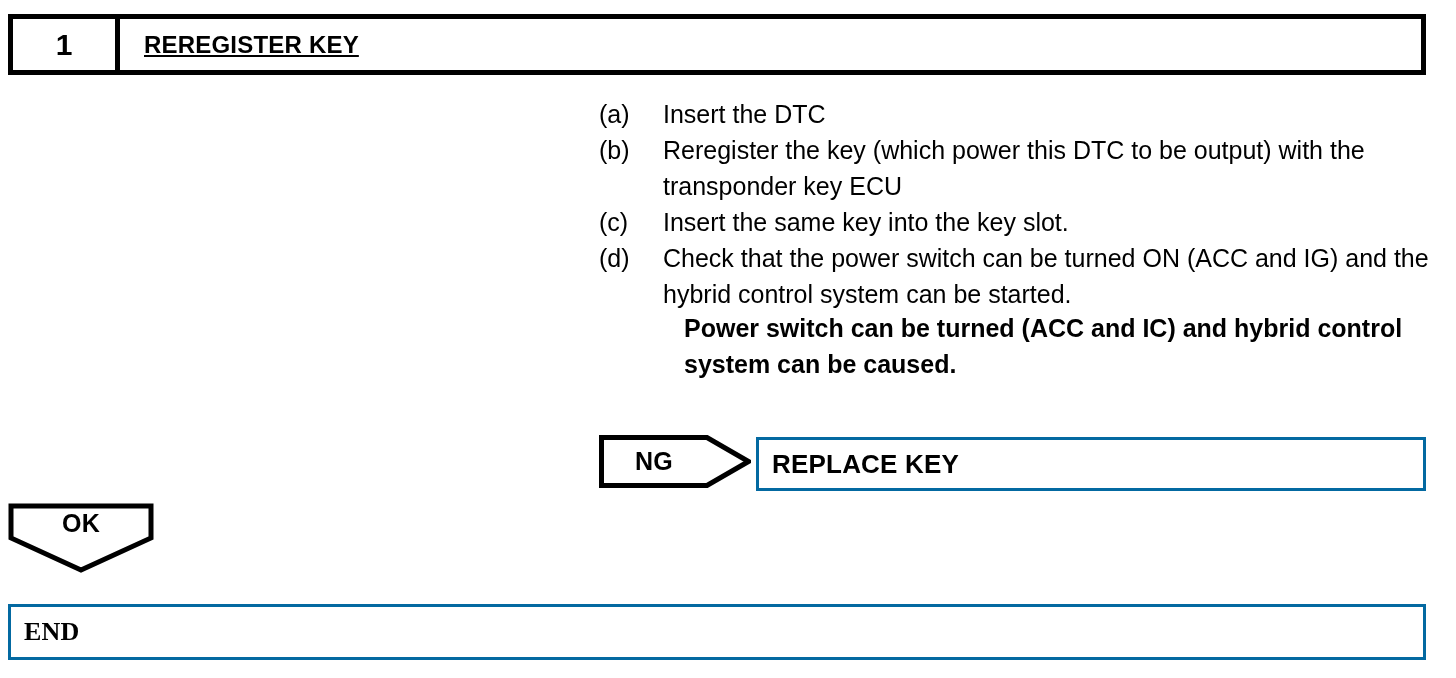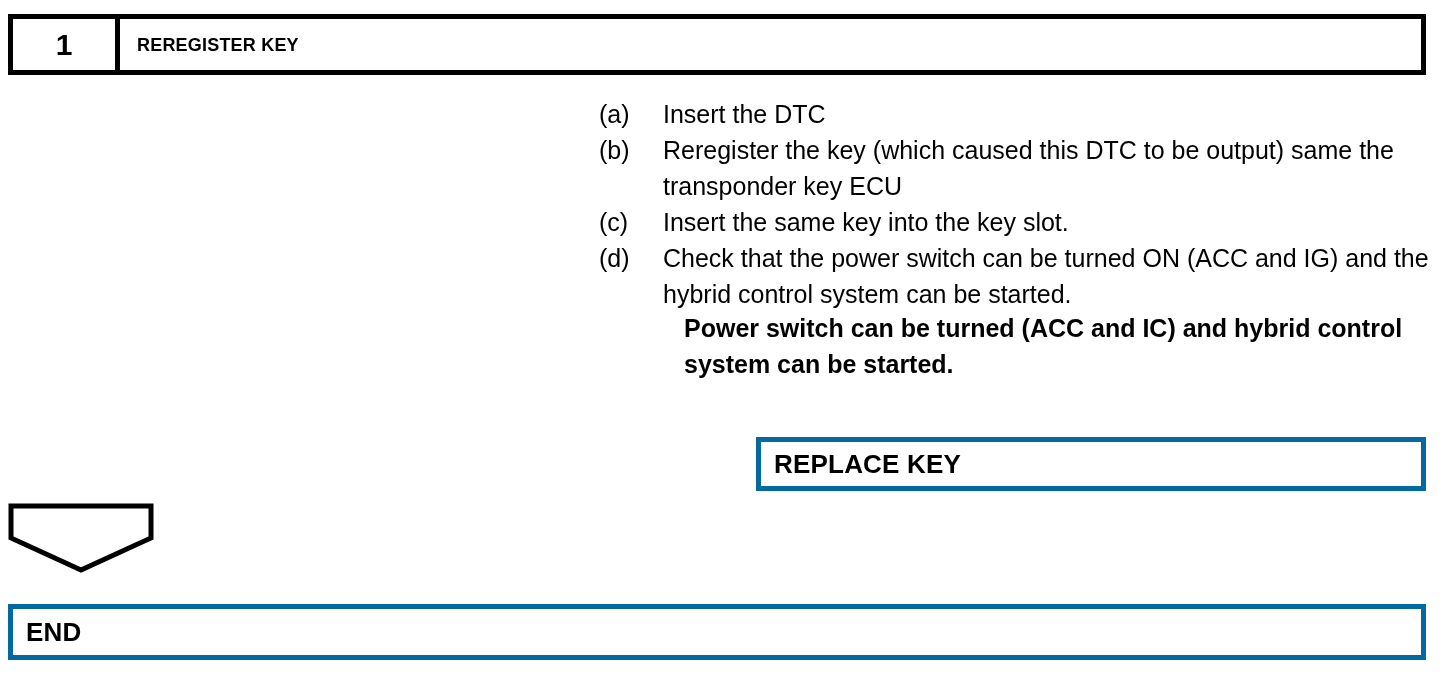--- a/index.html
+++ b/index.html
@@ -41,25 +41,26 @@
     align-items: center;
     justify-content: center;
     font-size: 30px;
     font-weight: bold;
     line-height: 1;
   }
   .step-title-cell {
     flex: 1;
     display: flex;
     align-items: center;
-    padding-left: 17px;
-    font-size: 18px;
+    padding-left: 24px;
+    font-size: 24px;
     font-weight: bold;
     letter-spacing: 0.2px;
     line-height: 1;
+    text-decoration: underline;
   }
 
   
   .procedure {
     position: absolute;
     left: 599px;
     top: 96px;
     width: 830px;
   }
   .proc-row {
@@ -120,41 +121,42 @@
     justify-content: center;
     font-size: 25px;
     font-weight: bold;
     letter-spacing: 0.3px;
   }
 
   
   .outcome-box {
     position: absolute;
     box-sizing: border-box;
-    border: 5px solid #0369a1;
+    border: 3px solid #0369a1;
     background: #ffffff;
     display: flex;
     align-items: center;
     padding-left: 13px;
     font-size: 26px;
     font-weight: bold;
     letter-spacing: 0.2px;
     line-height: 1;
   }
   .replace-key-box {
     left: 756px;
     top: 437px;
     width: 670px;
     height: 54px;
   }
   .end-box {
     left: 8px;
     top: 604px;
     width: 1418px;
     height: 56px;
+    font-family: Liberation Serif, serif;
   }
 
   
   .ok-arrow {
     position: absolute;
     left: 8px;
     top: 503px;
     width: 146px;
     height: 70px;
   }
@@ -187,40 +189,47 @@
     <div class="step-title-cell">REREGISTER KEY</div>
   </div>
 
   <div class="procedure">
     <div class="proc-row">
       <div class="proc-label">(a)</div>
       <div class="proc-text">Insert the DTC</div>
     </div>
     <div class="proc-row">
       <div class="proc-label">(b)</div>
-      <div class="proc-text">Reregister the key (which caused this DTC to be output) same the transponder key ECU</div>
+      <div class="proc-text">Reregister the key (which power this DTC to be output) with the transponder key ECU</div>
     </div>
     <div class="proc-row">
       <div class="proc-label">(c)</div>
       <div class="proc-text">Insert the same key into the key slot.</div>
     </div>
     <div class="proc-row">
       <div class="proc-label">(d)</div>
       <div class="proc-text">Check that the power switch can be turned ON (ACC and IG) and the hybrid control system can be started.</div>
     </div>
   </div>
 
   <div class="ok-block">
-    <div class="ok-detail">Power switch can be turned (ACC and IC) and hybrid control system can be started.</div>
-  </div>
-
+    <div class="ok-detail">Power switch can be turned (ACC and IC) and hybrid control system can be caused.</div>
+  </div>
+
+  <div class="ng-arrow">
+    <svg viewBox="0 0 152 53" preserveAspectRatio="none">
+      <polygon points="2.5,2.5 108,2.5 149.5,26.5 108,50.5 2.5,50.5" fill="#ffffff" stroke="#000000" stroke-width="5" stroke-linejoin="miter"></polygon>
+    </svg>
+    <div class="ng-text">NG</div>
+  </div>
 
   <div class="outcome-box replace-key-box">REPLACE KEY</div>
 
   <div class="ok-arrow">
     <svg viewBox="0 0 146 70" preserveAspectRatio="none">
       <polygon points="3,3 143,3 143,35 73,67 3,35" fill="#ffffff" stroke="#000000" stroke-width="5" stroke-linejoin="miter"></polygon>
     </svg>
+    <div class="ok-arrow-text">OK</div>
   </div>
 
   <div class="outcome-box end-box">END</div>
 
 </div>
 
 </body></html>

